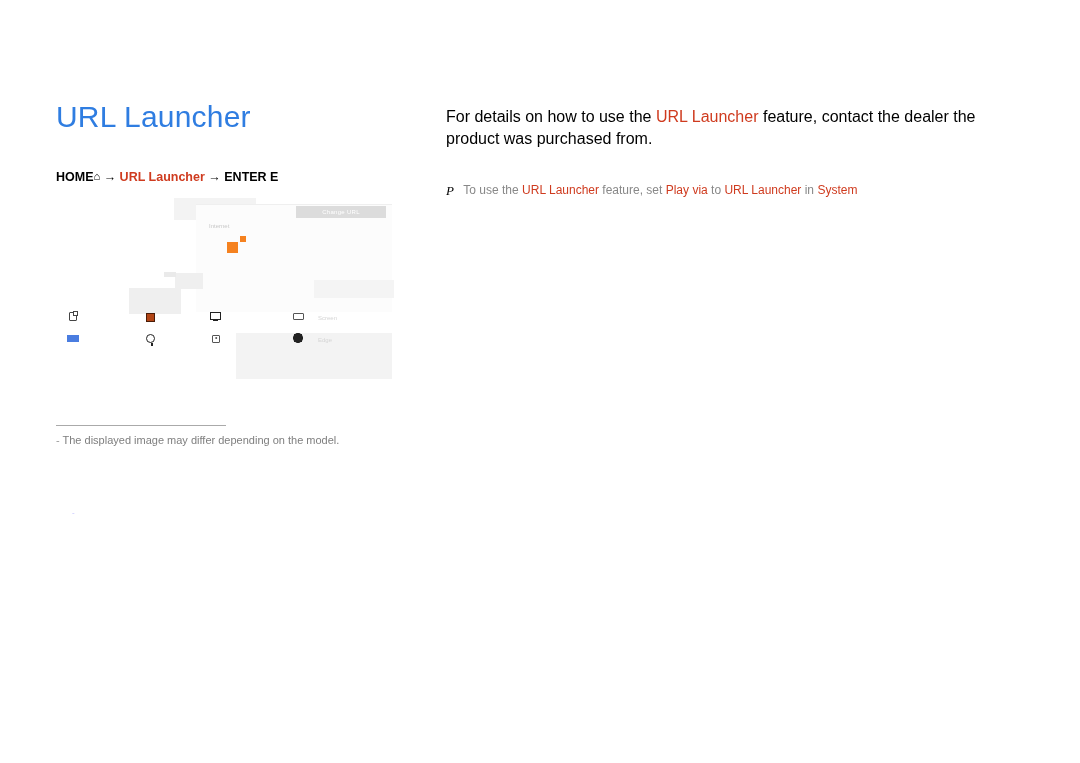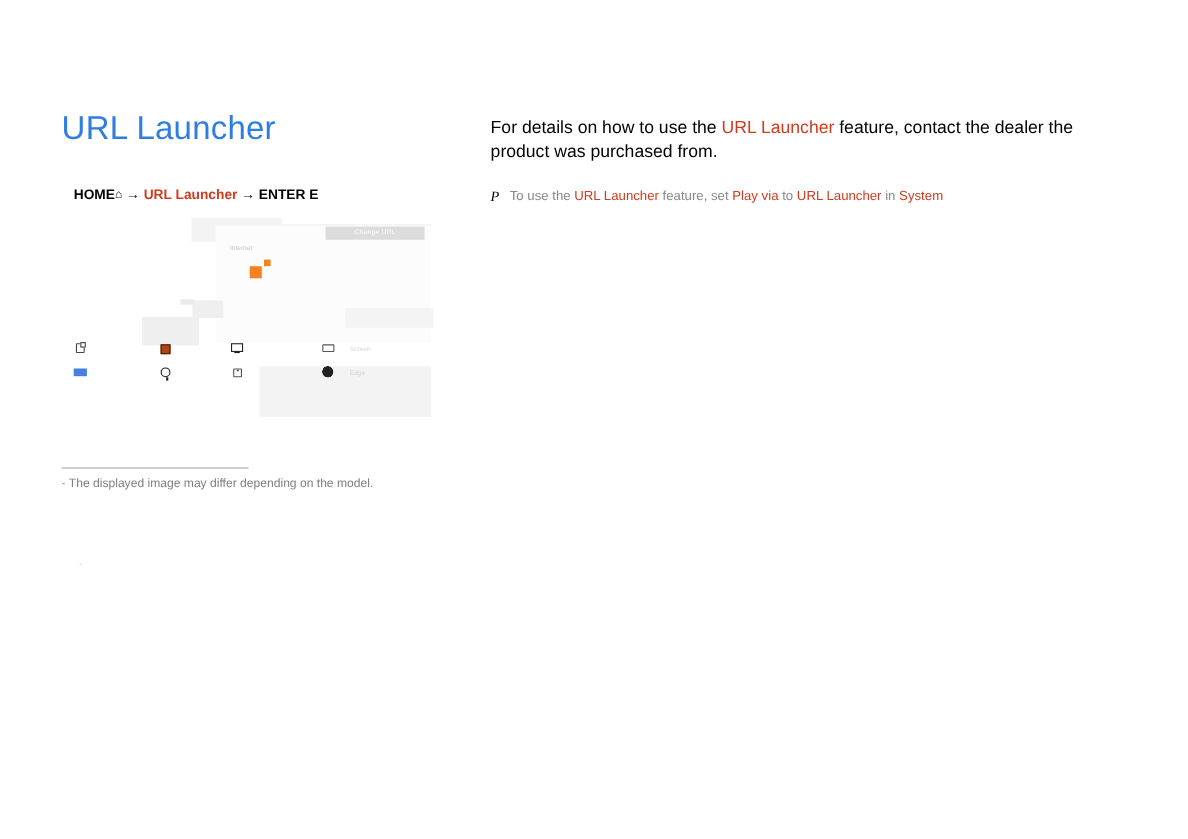--- a/index.html
+++ b/index.html
@@ -1,27 +1,27 @@
 <!DOCTYPE html>
 <html><head>
 <meta charset="utf-8">
 <style>
   * { box-sizing: border-box; margin: 0; padding: 0; }
   html, body { width: 1080px; height: 763px; font-family: "Helvetica Neue", Arial, sans-serif; background: #fff; color: #000; }
   .page { position: relative; width: 1080px; height: 650px; padding: 100px 56px 0 56px; }
   .left-col { float: left; width: 390px; }
   .right-col { float: left; width: 560px; padding-top: 6px; }
   h1.title { font-size: 30px; font-weight: 400; color: #2f7de1; letter-spacing: 0.2px; margin-bottom: 36px; }
-  .path { font-size: 12.5px; margin-bottom: 14px; margin-left: 11px; }
+  .path { font-size: 12.5px; margin-bottom: 14px; }
   .path .bold { font-weight: 700; }
   .path .accent { color: #cf3b1f; }
   .path .home-icon { font-size: 11px; position: relative; top: -1px; }
   .details { font-size: 16px; line-height: 1.4; }
   .details .accent { color: #cf3b1f; }
-  .note-row { margin-top: 20px; font-size: 12px; }
+  .note-row { margin-top: 32px; font-size: 12px; }
   .note-row .marker { font-family: Georgia, serif; font-style: italic; font-size: 13px; display: inline-block; width: 14px; vertical-align: top; }
   .note-row .note-body { display: inline-block; width: 540px; vertical-align: top; }
   .note-row .gray { color: #888; }
   .note-row .accent { color: #cf3b1f; }
   .disclaimer-rule { width: 170px; border-top: 1px solid #aaa; margin-top: 22px; margin-bottom: 8px; }
   .disclaimer { font-size: 11px; color: #7e7e7e; }
   .disclaimer .dash { color: #999; }
   .page-num { position: absolute; left: 72px; top: 508px; font-size: 8px; color: #c0c0ff; }
 
   

